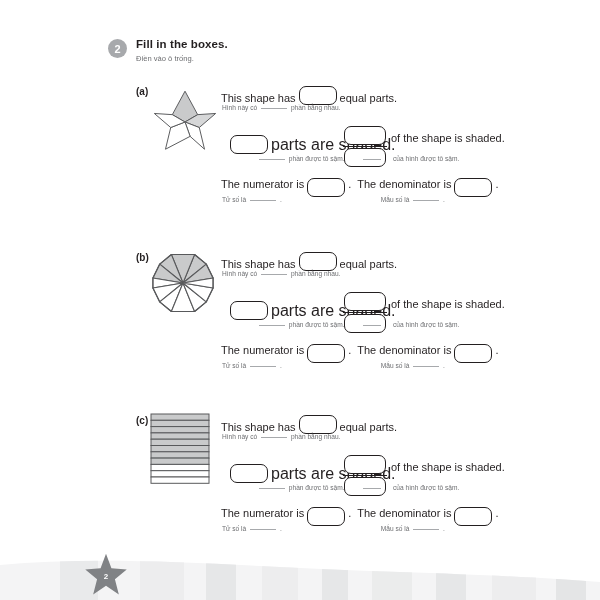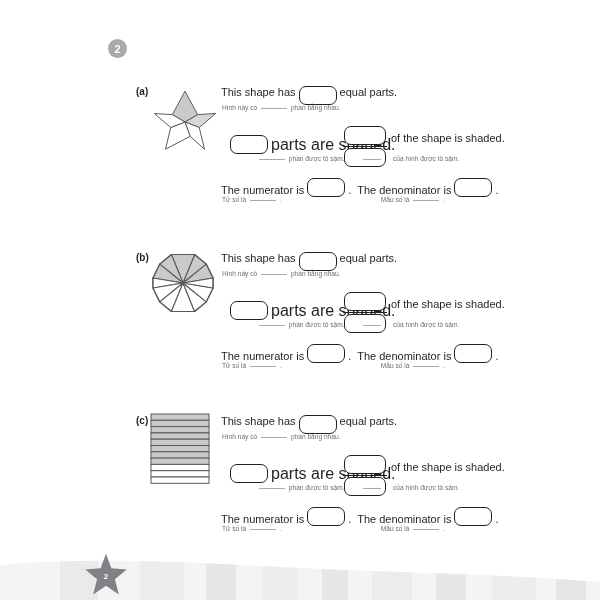--- a/index.html
+++ b/index.html
@@ -82,21 +82,21 @@
   .prob-body {
     position: absolute;
     left: 221px;
     top: 0;
     width: 330px;
   }
 
   
   .row-en {
     display: flex;
-    align-items: flex-start;
+    align-items: flex-end;
     font-size: 11px;
     line-height: 13px;
     white-space: nowrap;
   }
   .row-vi {
     font-size: 6.6px;
     color: #6d6e71;
     line-height: 8px;
     white-space: nowrap;
   }
@@ -144,21 +144,21 @@
     width: 44px;
     height: 0;
     border-top: 1.3px solid #231f20;
     margin: 1px 0;
   }
   .r2-right { position: absolute; left: 170px; top: 6px; font-size: 11px; white-space: nowrap; }
   .r2-right-vi { position: absolute; left: 172px; top: 29px; }
   .r2-mid-vi { position: absolute; left: 140px; top: 29px; }
 
   
-  .row3 { position: absolute; top: 96px; left: 0; display: flex; align-items: flex-end; }
+  .row3 { position: absolute; top: 96px; left: 0; display: flex; align-items: flex-start; }
   .row3vi { position: absolute; top: 114px; left: 1px; display: flex; }
   .row3vi .seg2 { margin-left: 99px; }
 
   
   .shape-svg { display: block; }
 
   
   .footer {
     position: absolute;
     left: 0;
@@ -184,20 +184,24 @@
     font-weight: bold;
     color: #ffffff;
     z-index: 4;
   }
 </style>
 </head>
 <body>
 
 <div class="task-header">
   <div class="task-number">2</div>
+  <div class="task-texts">
+    <div class="task-title">Fill in the boxes.</div>
+    <div class="task-subtitle">Điền vào ô trống.</div>
+  </div>
 </div>
 
 <div class="problem p-a">
   <div class="prob-label">(a)</div>
 
   <div class="shape-holder">
     <svg class="shape-svg" width="70" height="76" viewBox="0 0 100 100">
       <g stroke="#58595b" stroke-width="1.4" stroke-linejoin="round">
 
         <polygon points="50,50 31.9,39.5 50,6 68.1,39.5" fill="#c9cacb"></polygon>

